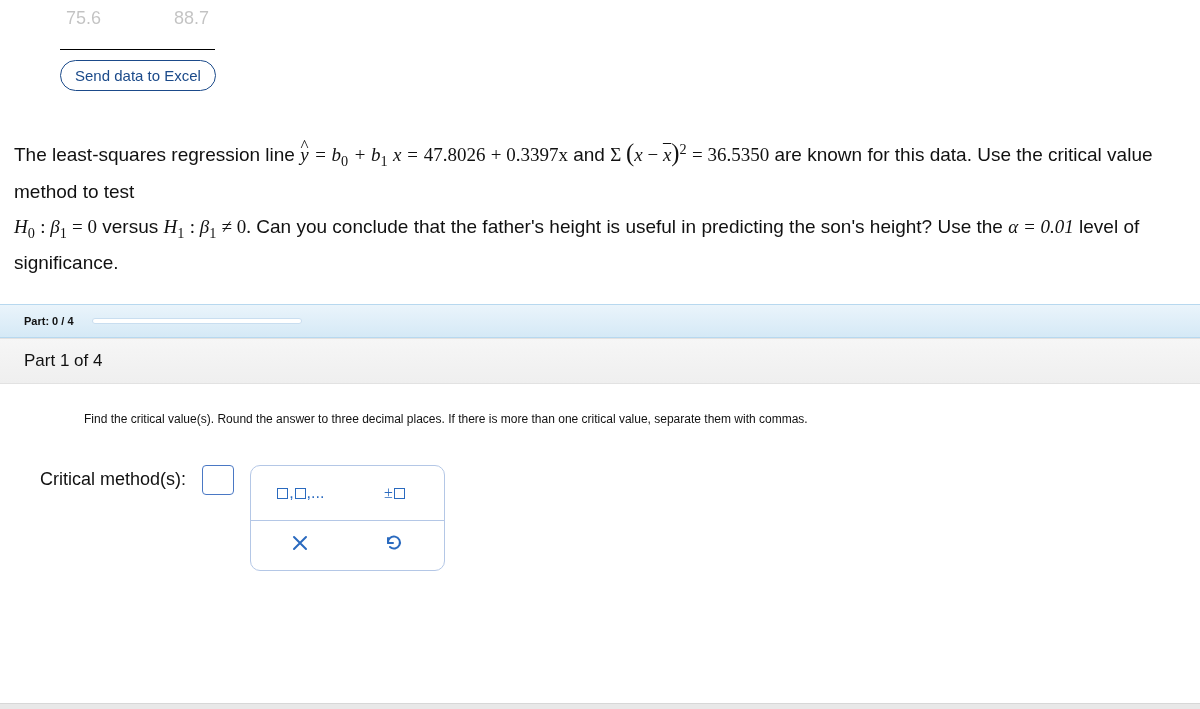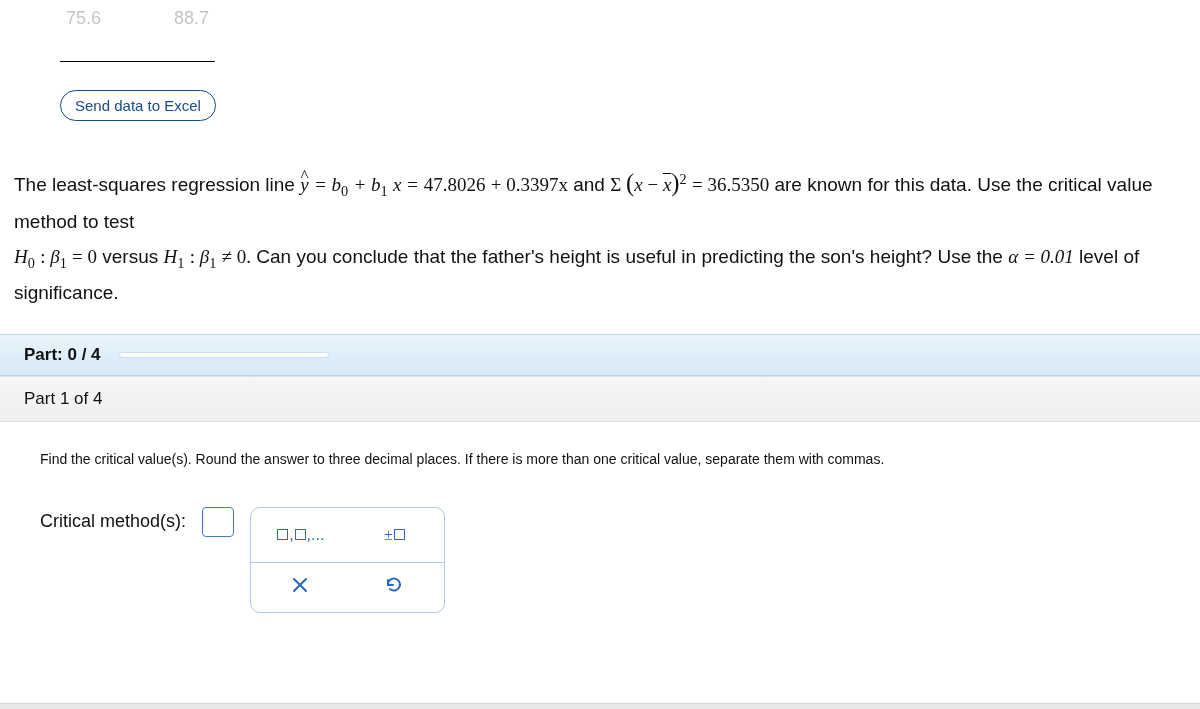--- a/index.html
+++ b/index.html
@@ -6,21 +6,21 @@
   body {
     margin: 0;
     font-family: Arial, Helvetica, sans-serif;
     font-size: 18px;
     color: #111;
     background: #fff;
   }
   .page { padding: 0 0 40px 0; }
 
   
-  .data-table { margin: 0 0 28px 60px; border-bottom: 1px solid #000; padding-bottom: 24px; width: 155px; }
+  .data-table { margin: 0 0 10px 60px; border-bottom: 1px solid #000; padding-bottom: 12px; width: 155px; }
   .data-table .row { display:flex; justify-content: space-between; padding: 8px 6px; font-size: 18px; }
 
   .excel-btn {
     display:inline-block;
     margin-left: 60px;
     border:1px solid #1b4a8a;
     color:#1b4a8a;
     background:#fff;
     border-radius: 16px;
     padding:6px 14px;
@@ -49,36 +49,36 @@
   
   .strip-blue {
     display:flex;
     align-items:center;
     background: linear-gradient(#eaf4fb, #d5e9f6);
     border-top:1px solid #b7d8ef;
     border-bottom:1px solid #b7d8ef;
     padding: 10px 12px 10px 24px;
     gap: 18px;
   }
-  .strip-blue .label { font-weight: bold; font-size: 17px; }
+  .strip-blue .label { font-weight: bold; font-size: 11px; }
   .progress-track {
     width: 210px; height: 6px; background:#fff; border-radius:4px; overflow:hidden;
     box-shadow: inset 0 0 0 1px #c9def0;
   }
   .progress-fill { height:100%; background:#2f8fe0; width:0%; }
 
   .strip-gray {
     background: linear-gradient(#f6f6f6, #efefef);
     border-top:1px solid #e2e2e2;
     border-bottom:1px solid #e2e2e2;
     padding: 12px 12px 12px 24px;
     font-size: 17px;
   }
 
-  .part-body { padding: 26px 40px 12px 40px; font-size:14px; line-height:1.6; }
+  .part-body { padding: 26px 40px 12px 40px; font-size:12px; line-height:1.6;margin-left:44px; }
 
   .answer-row { display:flex; align-items:flex-start; gap: 16px; margin-top: 24px; padding-left:40px;}
   .answer-label { padding-top:4px; }
   .answer-input {
     width: 32px; height: 30px; border:1px solid #4a78c4; border-radius:4px; background:#fff;
   }
 
   .tool-panel {
     border:1px solid #b4c7e6;
     border-radius: 10px;

